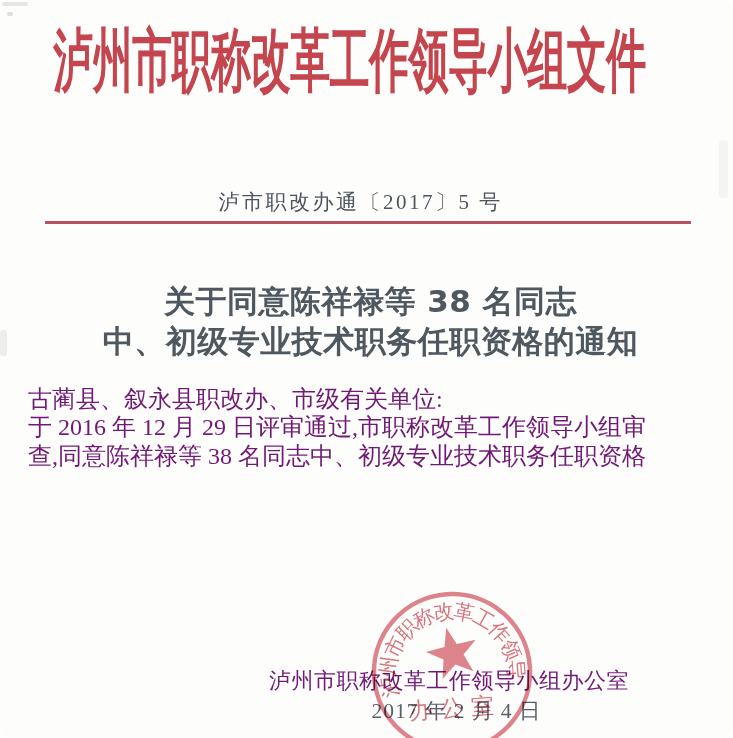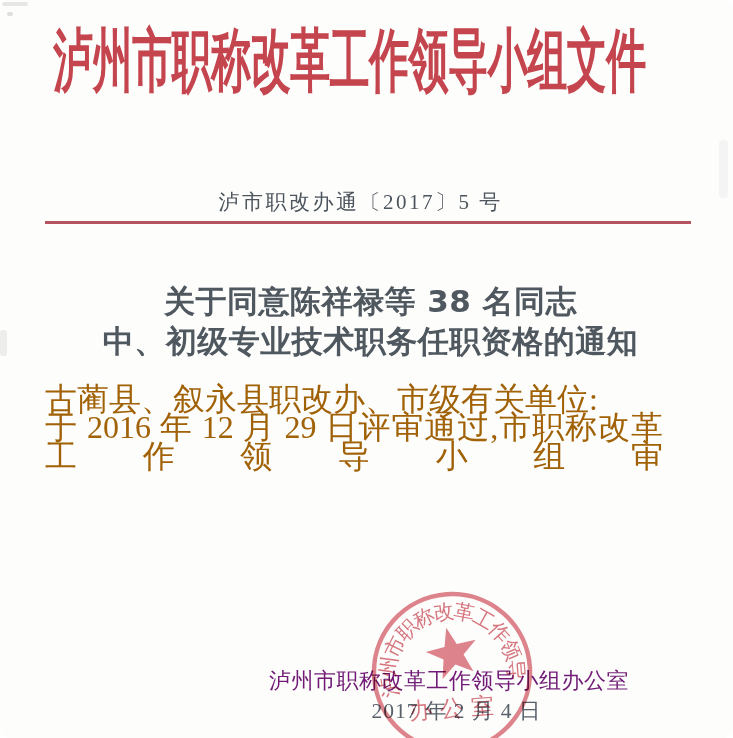--- a/index.html
+++ b/index.html
@@ -53,24 +53,24 @@
     transform:translateX(4px);
     font-family:"DejaVu Sans","Liberation Sans",sans-serif;
     font-weight:bold;
     font-size:31px;
     line-height:40px;
     color:#4f575f;
     letter-spacing:0.5px;
   }
   
   .body-block{
-    position:absolute;top:385px;left:45px;width:618px;
-    font-size:32px;
+    position:absolute;top:385px;left:28px;width:618px;
+    font-size:24px;
     line-height:28.4px;
-    color:#a16207;
+    color:#701a75;
   }
   .body-block .line{white-space:nowrap;}
   .body-block .wrapline{text-align:justify;text-align-last:justify;white-space:normal;}
   .body-block .firstline{padding-left:2em;}
   .body-block .indent{padding-left:2em;}
   
   .signature{
     position:absolute;top:666px;right:104px;
     font-size:22px;
     letter-spacing:0.5px;
@@ -115,20 +115,21 @@
   <div class="red-divider"></div>
 
   <div class="doc-title">
     <div>关于同意陈祥禄等 38 名同志</div>
     <div>中、初级专业技术职务任职资格的通知</div>
   </div>
 
   <div class="body-block">
     <div class="line">古蔺县、叙永县职改办、市级有关单位:</div>
     <div class="wrapline">于 2016 年 12 月 29 日评审通过,市职称改革工作领导小组审</div>
+    <div class="wrapline">查,同意陈祥禄等 38 名同志中、初级专业技术职务任职资格</div>
   </div>
 
   <div class="signature">泸州市职称改革工作领导小组办公室</div>
   <div class="doc-date">2017 年 2 月 4 日</div>
 
   <svg class="seal" viewBox="0 0 180 165">
     <g transform="rotate(-4 90 82)">
       <circle cx="90" cy="82" r="78" fill="none" stroke="#d6626d" stroke-width="4.5" opacity="0.85"></circle>
       <path id="sealArc" fill="none" d="M 35.5 101.8 A 57 57 0 1 1 144.5 101.8"></path>
       <text font-size="20.5" fill="#d05a66" opacity="0.9" font-family="&quot;DejaVu Sans&quot;,&quot;Liberation Sans&quot;,sans-serif">

